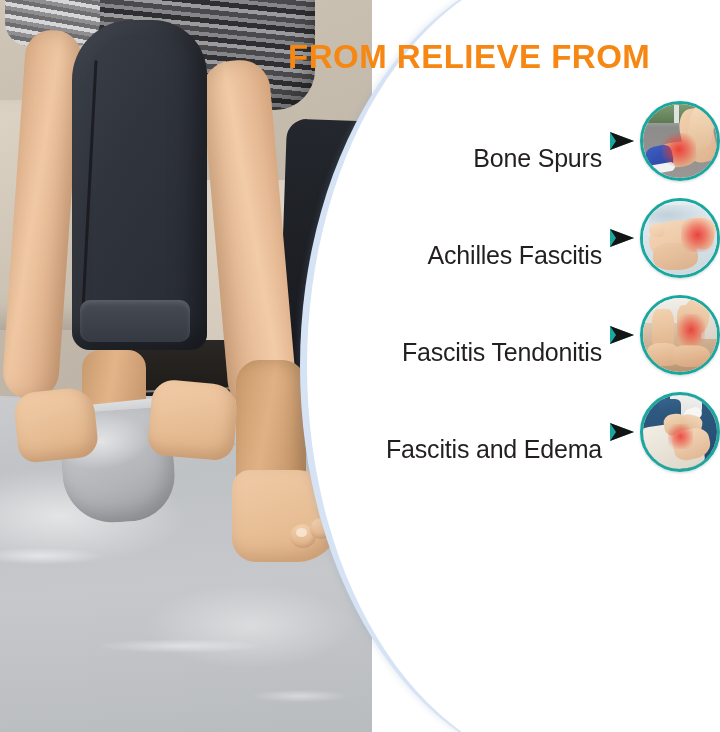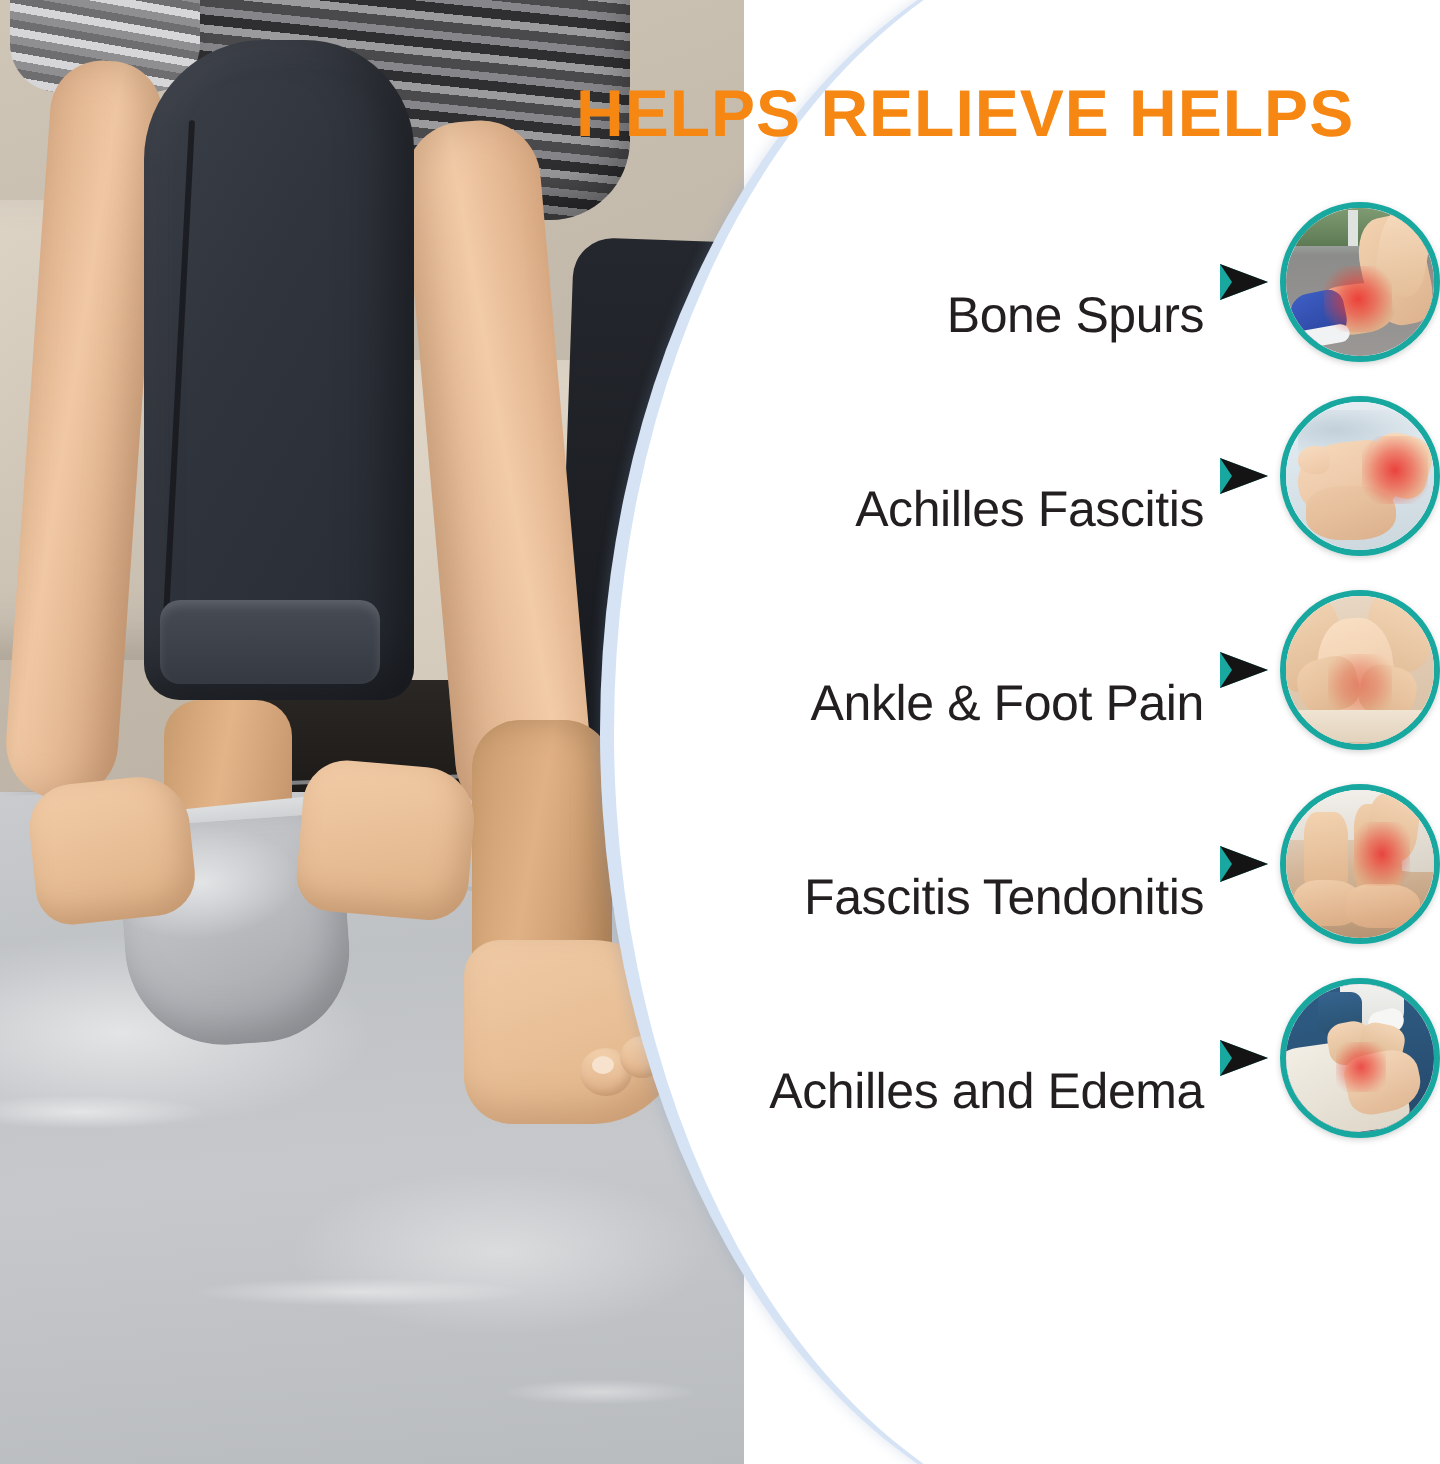--- a/index.html
+++ b/index.html
@@ -307,21 +307,21 @@
 
       <div class="sock-cuff"></div>
       <div class="sock"></div>
       <div class="hand hand-l"></div>
       <div class="hand hand-r"></div>
     </div>
   </div>
 
   <div class="curve-shape"></div>
 
-  <div class="headline">HELPS RELIEVE HELPS</div>
+  <div class="headline">FROM RELIEVE FROM</div>
 
   <div class="rows">
 
     <div class="row">
       <span class="row-label">Bone Spurs</span>
       <span class="arrow">
         <svg width="26" height="22" viewBox="0 0 26 22">
           <polygon points="1,2 25,11 1,20" fill="#18A8A0"></polygon>
           <polygon points="1,2 25,11 1,20 7,11" fill="#141414"></polygon>
         </svg>
@@ -355,41 +355,20 @@
             <span class="b2-blur"></span>
             <span class="b2-sole"></span>
           <span class="b2-heel"></span>
             <span class="b2-toes"></span>
             <span class="b2-hand"></span>
           <span class="b2-red"></span>
         </span>
       </span>
     </div>
 
-    <div class="row">
-      <span class="row-label">Ankle &amp; Foot Pain</span>
-      <span class="arrow">
-        <svg width="26" height="22" viewBox="0 0 26 22">
-          <polygon points="1,2 25,11 1,20" fill="#18A8A0"></polygon>
-          <polygon points="1,2 25,11 1,20 7,11" fill="#141414"></polygon>
-        </svg>
-      </span>
-      <span class="bubble">
-        <span class="bub-in">
-          <span class="b3-bg"></span>
-            <span class="b3-arm"></span>
-            <span class="b3-arm2"></span>
-          <span class="b3-foot"></span>
-            <span class="b3-hand"></span>
-            <span class="b3-hand2"></span>
-          <span class="b3-red"></span>
-            <span class="b3-towel"></span>
-        </span>
-      </span>
-    </div>
 
     <div class="row">
       <span class="row-label">Fascitis Tendonitis</span>
       <span class="arrow">
         <svg width="26" height="22" viewBox="0 0 26 22">
           <polygon points="1,2 25,11 1,20" fill="#18A8A0"></polygon>
           <polygon points="1,2 25,11 1,20 7,11" fill="#141414"></polygon>
         </svg>
       </span>
       <span class="bubble">
@@ -401,21 +380,21 @@
             <span class="b4-foot1"></span>
             <span class="b4-leg2"></span>
           <span class="b4-foot2"></span>
             <span class="b4-hand"></span>
             <span class="b4-red"></span>
         </span>
       </span>
     </div>
 
     <div class="row">
-      <span class="row-label">Achilles and Edema</span>
+      <span class="row-label">Fascitis and Edema</span>
       <span class="arrow">
         <svg width="26" height="22" viewBox="0 0 26 22">
           <polygon points="1,2 25,11 1,20" fill="#18A8A0"></polygon>
           <polygon points="1,2 25,11 1,20 7,11" fill="#141414"></polygon>
         </svg>
       </span>
       <span class="bubble">
         <span class="bub-in">
           <span class="b5-bg"></span>
             <span class="b5-pillow"></span>

